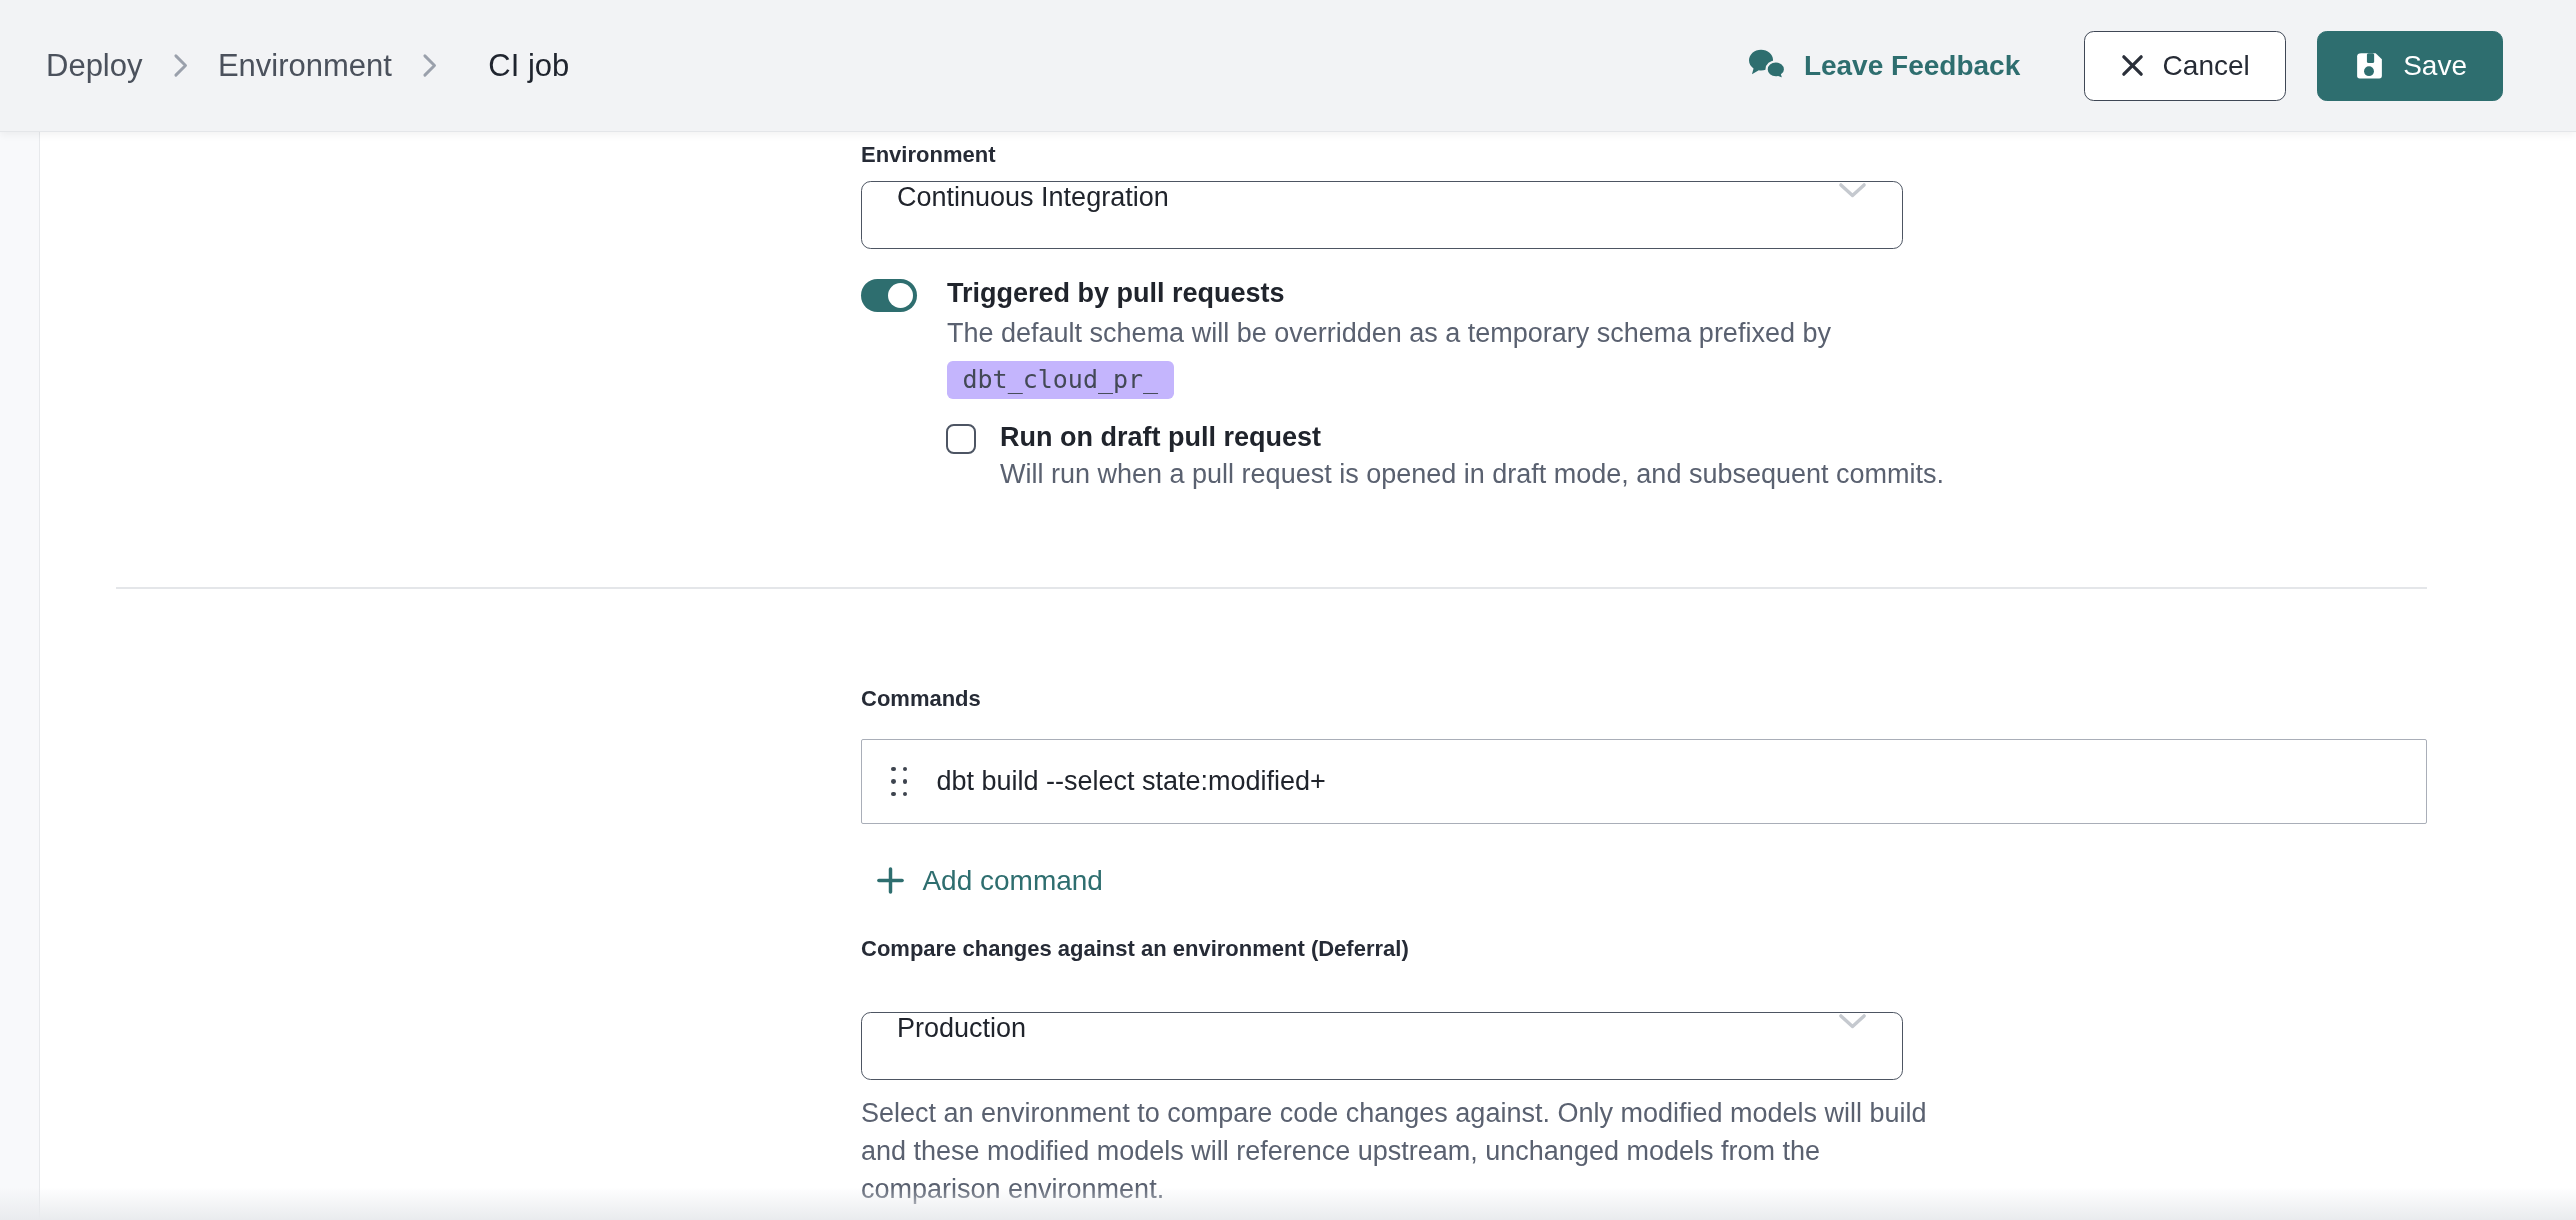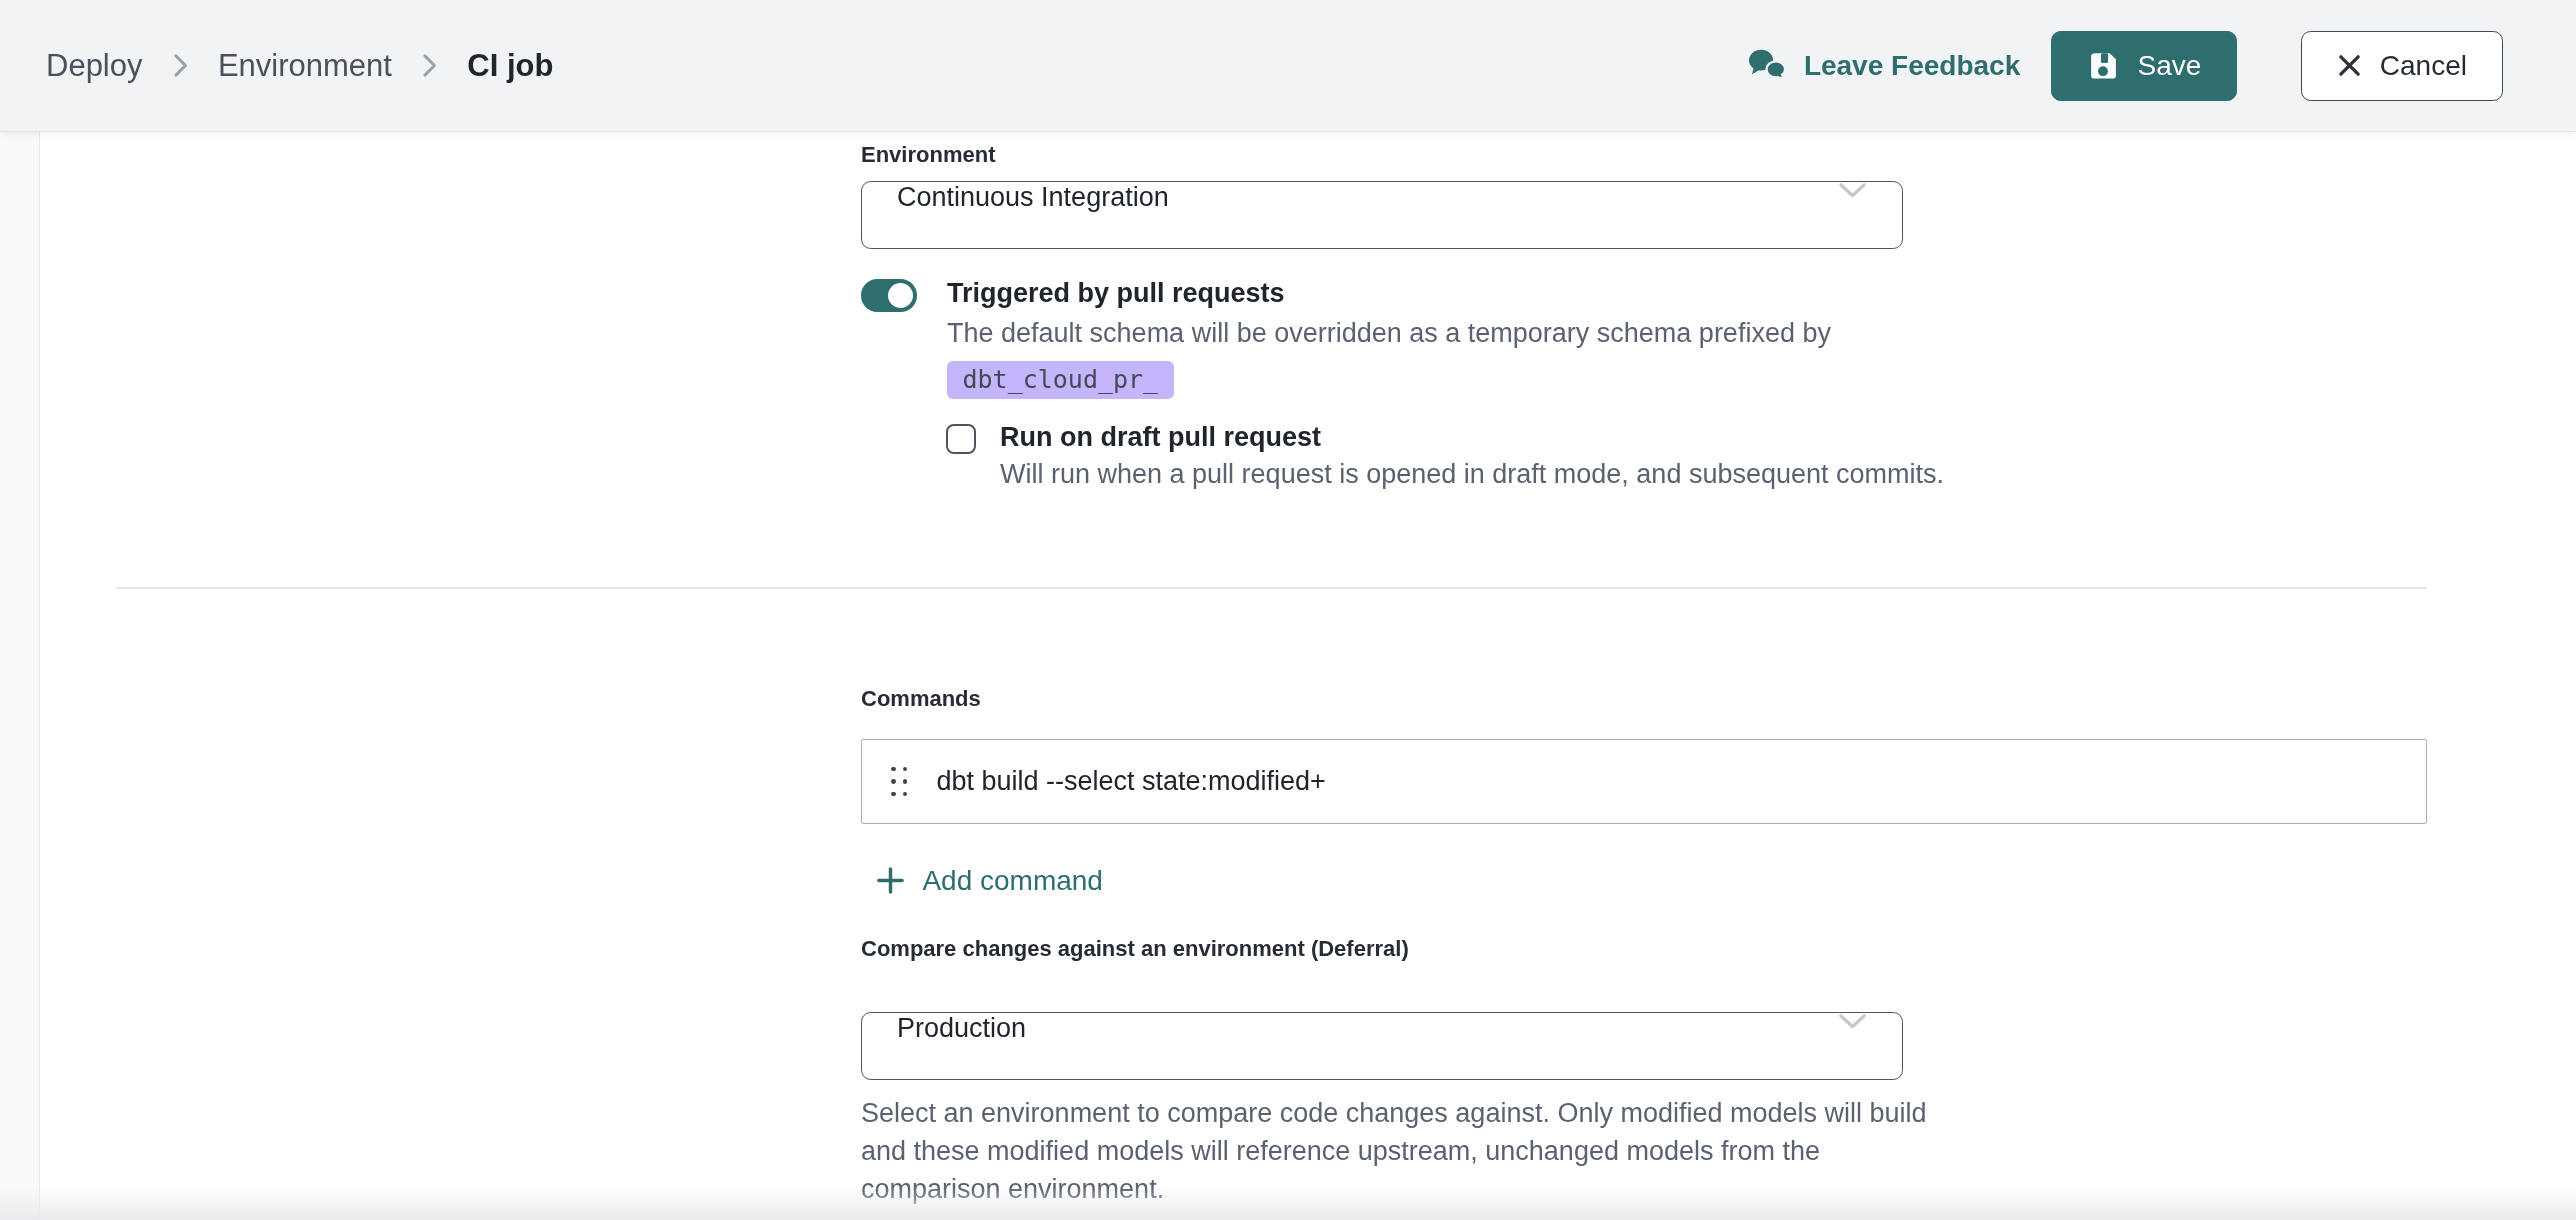--- a/index.html
+++ b/index.html
@@ -12,21 +12,21 @@
   
   .header{
     position:absolute;top:0;left:0;width:2576px;height:132px;
     background:#f2f3f5;border-bottom:1.9px solid #e4e6e9;
     box-shadow:0 2.9px 7.7px rgba(0,0,0,0.05);
     display:flex;align-items:center;
     padding:0 73px 0 46px;box-sizing:border-box;z-index:5;
   }
   .breadcrumb{display:flex;align-items:center;font-size:31px;color:#4b515c;text-align:center;}
   .crumb{cursor:pointer;}
-  .crumb-current{color:#1f242e;font-weight:700;}
+  .crumb-current{color:#1f242e;font-weight:400;margin-left:21px;}
   .crumb-sep{margin:0 29px;display:flex;align-items:center;}
   .header-right{margin-left:auto;display:flex;align-items:center;}
   .feedback{display:flex;align-items:center;gap:15.5px;color:#2e6e6f;font-size:28px;cursor:pointer;font-weight:bold;}
   .btn{
     height:70px;border-radius:9.7px;font-size:28px;
     display:flex;align-items:center;gap:17.4px;padding:0 35px;
     box-sizing:border-box;cursor:pointer;font-family:inherit;
   }
   .btn-cancel{background:#ffffff;border:1.9px solid #3f4755;color:#262b35;margin-left:64px;}
   .btn-save{background:#2e6e6f;border:1.9px solid #2e6e6f;color:#ffffff;margin-left:31px;}
@@ -134,41 +134,41 @@
   <div class="header-right">
     <div class="feedback">
       <span>
         <svg width="41" height="37" viewBox="0 0 44 40">
           <path fill="#2e6e6f" d="M15 3 C7.8 3 2 8.1 2 14.4 c0 3.6 1.9 6.8 4.9 8.9 L5.2 29.5 l7.4-4.3 c.8.1 1.6.2 2.4.2 7.2 0 13-5.1 13-11.4 S22.2 3 15 3z"></path>
           <path fill="#2e6e6f" stroke="#f2f3f5" stroke-width="2.5" d="M31 15.5 c-5.5 0-10 3.9-10 8.7 0 4.8 4.5 8.7 10 8.7 .9 0 1.7-.1 2.5-.3 L39.5 35 l-1.6-5 c1.9-1.6 3.1-3.7 3.1-5.8 0-4.8-4.5-8.7-10-8.7z"></path>
         </svg>
       </span>
       <span>Leave Feedback</span>
     </div>
-
-    <button class="btn btn-save">
-      <span>
-        <svg width="33" height="33" viewBox="0 0 32 32">
-          <path fill="#ffffff" d="M8 4 h14 l6 6 v16 q0 2.5-2.5 2.5 h-19 q-2.5 0-2.5-2.5 v-19 q0-3 4-3z"></path>
-          <rect x="13.5" y="4" width="7" height="9.5" rx="1.5" fill="#2e6e6f"></rect>
-          <circle cx="15.5" cy="21.5" r="4.8" fill="#2e6e6f"></circle>
-        </svg>
-      </span>
-      <span>Save</span>
-    </button>
 
     <button class="btn btn-cancel">
       <span>
         <svg width="25" height="25" viewBox="0 0 26 26">
             <line x1="4" y1="4" x2="22" y2="22" stroke="#2b303a" stroke-width="3.4" stroke-linecap="round"></line>
             <line x1="22" y1="4" x2="4" y2="22" stroke="#2b303a" stroke-width="3.4" stroke-linecap="round"></line>
           </svg>
       </span>
       <span>Cancel</span>
     </button>
+
+    <button class="btn btn-save">
+      <span>
+        <svg width="33" height="33" viewBox="0 0 32 32">
+          <path fill="#ffffff" d="M8 4 h14 l6 6 v16 q0 2.5-2.5 2.5 h-19 q-2.5 0-2.5-2.5 v-19 q0-3 4-3z"></path>
+          <rect x="13.5" y="4" width="7" height="9.5" rx="1.5" fill="#2e6e6f"></rect>
+          <circle cx="15.5" cy="21.5" r="4.8" fill="#2e6e6f"></circle>
+        </svg>
+      </span>
+      <span>Save</span>
+    </button>
   </div>
 </div>
 
 <div class="left-rail"></div>
 
 <div class="main">
 
   <div class="field-label" style="top:9.7px;">Environment</div>
   <div class="select" style="top:49px;">
     <span>Continuous Integration</span>

